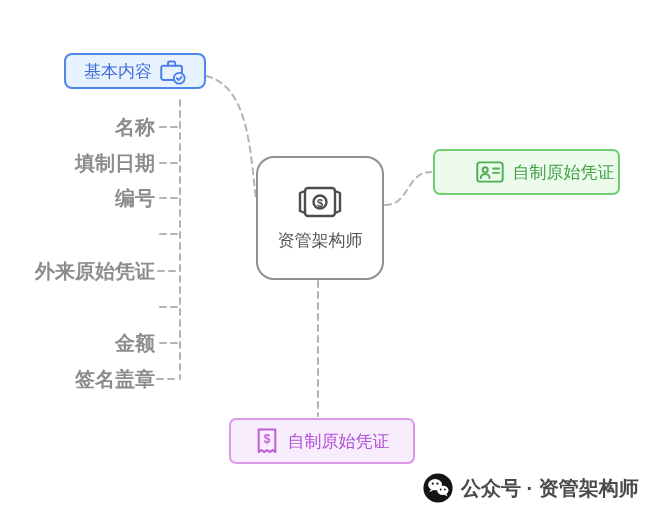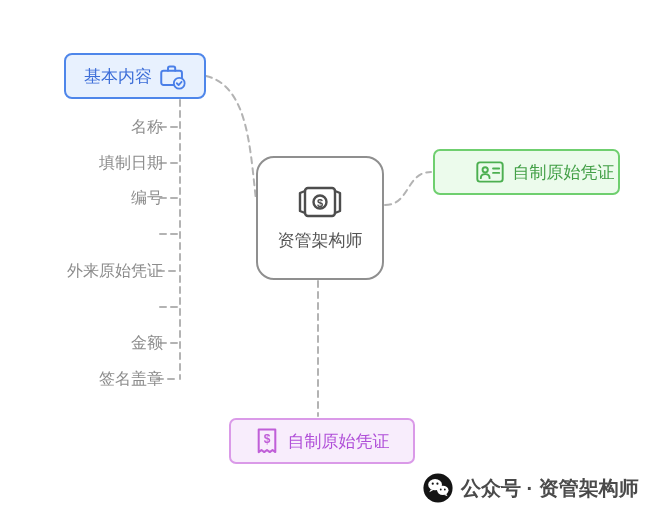--- a/index.html
+++ b/index.html
@@ -6,34 +6,34 @@
   html, body { background: #ffffff; }
   body { font-family: "Liberation Sans", "DejaVu Sans", sans-serif; }
   .canvas { position: relative; width: 650px; height: 518px; background: #ffffff; overflow: hidden; }
 
   .connectors { position: absolute; inset: 0; width: 650px; height: 518px; pointer-events: none; }
   .connectors path { fill: none; stroke: #b3b3b3; stroke-width: 2; stroke-dasharray: 6 5; stroke-linecap: round; }
 
   .node { position: absolute; display: flex; align-items: center; justify-content: center; border: 2px solid; }
   .node-label { font-size: 17px; white-space: nowrap; }
 
-  .basic-node { left: 64px; top: 53px; width: 142px; height: 46px; border-color: #4e86ea; background: #e8f1fe; border-radius: 8px; gap: 7px; }
+  .basic-node { left: 64px; top: 53px; width: 142px; height: 36px; border-color: #4e86ea; background: #e8f1fe; border-radius: 8px; gap: 7px; }
   .basic-node .node-label { color: #3d6ed8; }
 
   .center-node { left: 256px; top: 156px; width: 128px; height: 124px; border-color: #8f8f8f; background: #ffffff; border-radius: 18px; flex-direction: column; gap: 10px; }
   .center-node .node-label { color: #555555; }
 
   .green-node { left: 433px; top: 149px; width: 187px; height: 46px; border-color: #6fcf6f; background: #ecfbec; border-radius: 7px; gap: 9px; padding-left: 37px; }
   .green-node .node-label { color: #43a047; }
 
   .purple-node { left: 229px; top: 418px; width: 186px; height: 46px; border-color: #da9ae8; background: #f8edfc; border-radius: 7px; gap: 9px; }
   .purple-node .node-label { color: #b04fd8; }
 
   .items { position: absolute; left: 0; top: 0; width: 155px; height: 100%; }
-  .item { position: absolute; left: 8px; width: 155px; text-align: right; font-size: 16px; font-weight: normal; color: #8c8c8c; line-height: 22px; white-space: nowrap; }
+  .item { position: absolute; left: 0; width: 155px; text-align: right; font-size: 20px; font-weight: bold; color: #8c8c8c; line-height: 22px; white-space: nowrap; }
 
   .icon { display: inline-flex; align-items: center; justify-content: center; line-height: 0; }
 
   .footer { position: absolute; left: 423px; top: 473px; display: flex; align-items: center; gap: 8px; }
   .footer-label { font-size: 20px; font-weight: 600; color: #4a4a4a; white-space: nowrap; }
 </style>
 </head>
 <body>
 
 <div class="canvas">

